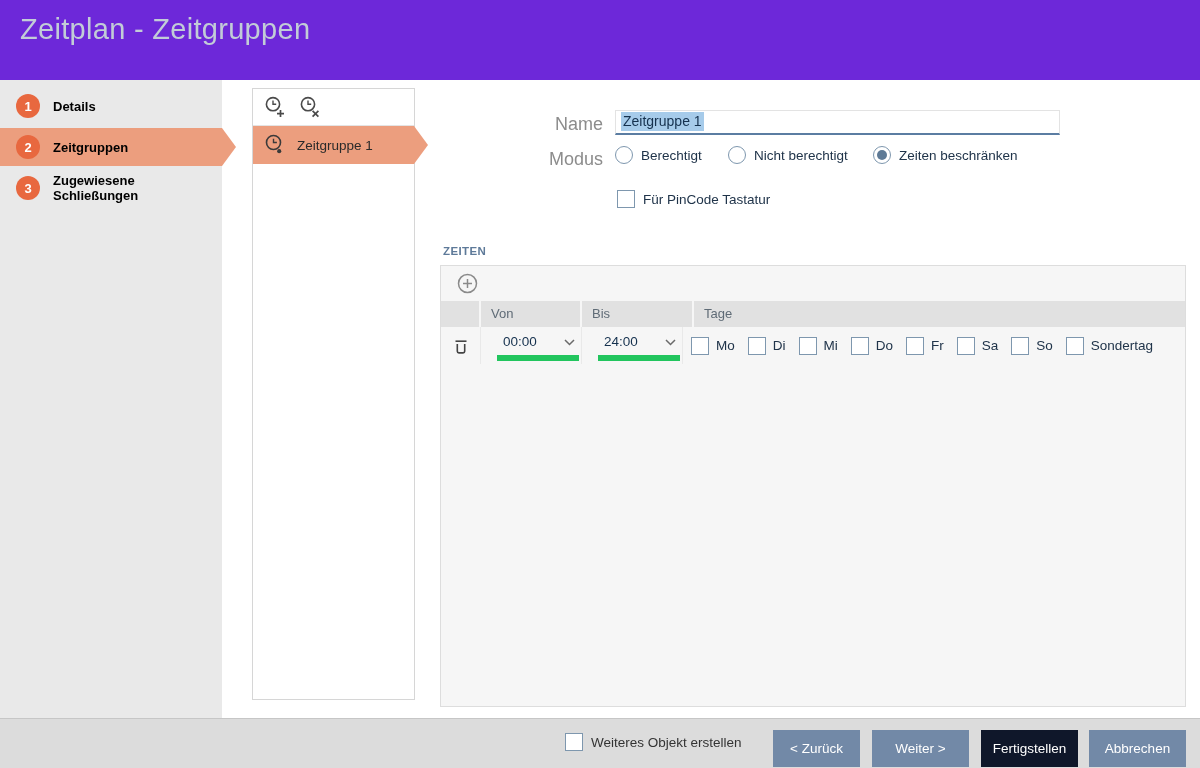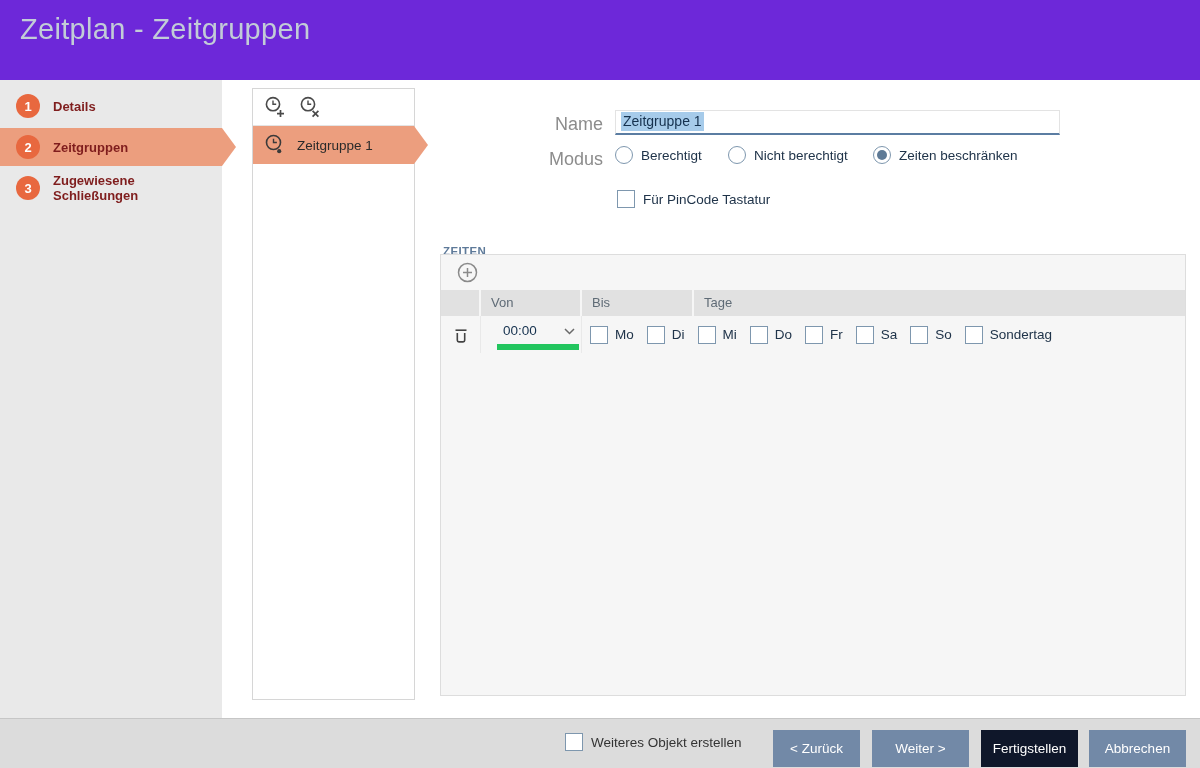--- a/index.html
+++ b/index.html
@@ -15,21 +15,21 @@
   .main { position:relative; height:638px; background:#ffffff; }
 
   
   .sidebar { position:absolute; left:0; top:0; width:222px; height:100%; background:#e9e9e9; padding-top:7px; }
   .step { position:relative; display:flex; align-items:center; height:38px; padding-left:16px; margin-bottom:3px; }
   .step.active { background:#ec9e7e; }
   .step.active .arrow { position:absolute; left:222px; top:0; width:0; height:0;
       border-top:19px solid transparent; border-bottom:19px solid transparent; border-left:14px solid #ec9e7e; }
   .step-circle { width:24px; height:24px; border-radius:50%; background:#e8683f; color:#fff;
       font-size:13px; font-weight:bold; display:flex; align-items:center; justify-content:center; flex:0 0 24px; }
-  .step-label { font-size:13px; font-weight:bold; color:#7f1d1d; margin-left:13px; }
+  .step-label { font-size:13px; font-weight:bold; color:#000000; margin-left:13px; }
 
   
   .group-panel { position:absolute; left:252px; top:8px; width:163px; height:612px; background:#fff; border:1px solid #d6d6d6; }
   .group-toolbar { height:37px; border-bottom:1px solid #e4e4e4; display:flex; align-items:center; gap:9px; padding-left:9px; }
   .icon-btn { display:inline-flex; align-items:center; justify-content:center; width:26px; height:26px; cursor:pointer; }
   .group-item { position:relative; height:38px; background:#ec9e7e; display:flex; align-items:center; padding-left:9px; }
   .group-item .arrow { position:absolute; left:161px; top:0; width:0; height:0;
       border-top:19px solid transparent; border-bottom:19px solid transparent; border-left:14px solid #ec9e7e; }
   .group-item-label { font-size:13.5px; color:#2a2a2a; margin-left:9px; }
 
@@ -50,21 +50,21 @@
   .radio-label { font-size:13.5px; color:#20344a; margin-left:8px; }
 
   
   .cb { width:18px; height:18px; background:#fff; border:1px solid #7e97ae; display:inline-block; flex:0 0 18px; }
   .cb-row { position:absolute; display:flex; align-items:center; cursor:pointer; }
   .cb-label { font-size:13.5px; color:#20344a; margin-left:8px; }
 
   
   .zeiten-title { position:absolute; left:443px; top:165px; font-size:11.5px; font-weight:bold;
       color:#5e7a99; letter-spacing:.4px; }
-  .zeiten-panel { position:absolute; left:440px; top:174px; width:746px; height:442px;
+  .zeiten-panel { position:absolute; left:440px; top:185px; width:746px; height:442px;
       background:#f6f6f6; border:1px solid #dddddd; }
   .plus-row { height:35px; display:flex; align-items:center; padding-left:13px; }
   .ztable-header { display:flex; height:26px; }
   .th { background:#e1e1e1; color:#5f6b76; font-size:13px; line-height:26px; padding-left:10px; margin-right:2px; }
   .th.c0 { width:38px; padding-left:0; }
   .th.c1 { width:99px; }
   .th.c2 { width:110px; }
   .th.c3 { flex:1; margin-right:0; }
   .ztable-row { display:flex; height:37px; align-items:center; }
   .td { display:flex; align-items:center; height:100%; }
@@ -195,20 +195,30 @@
       <div class="td c1">
         <div class="combo">
           <span class="combo-value">00:00</span>
           <span>
             <svg width="11" height="7" viewBox="0 0 11 7">
                 <path d="M1 1 L5.5 5.5 L10 1" fill="none" stroke="#6a6a6a" stroke-width="1.5"></path>
               </svg>
           </span>
         </div>
       </div>
+      <div class="td c2">
+        <div class="combo">
+          <span class="combo-value">24:00</span>
+          <span>
+            <svg width="11" height="7" viewBox="0 0 11 7">
+                <path d="M1 1 L5.5 5.5 L10 1" fill="none" stroke="#6a6a6a" stroke-width="1.5"></path>
+              </svg>
+          </span>
+        </div>
+      </div>
       <div class="td c3">
         <label class="day">
           <span class="cb"></span>
           <span class="cb-label">Mo</span>
         </label>
         <label class="day">
           <span class="cb"></span>
           <span class="cb-label">Di</span>
         </label>
         <label class="day">

